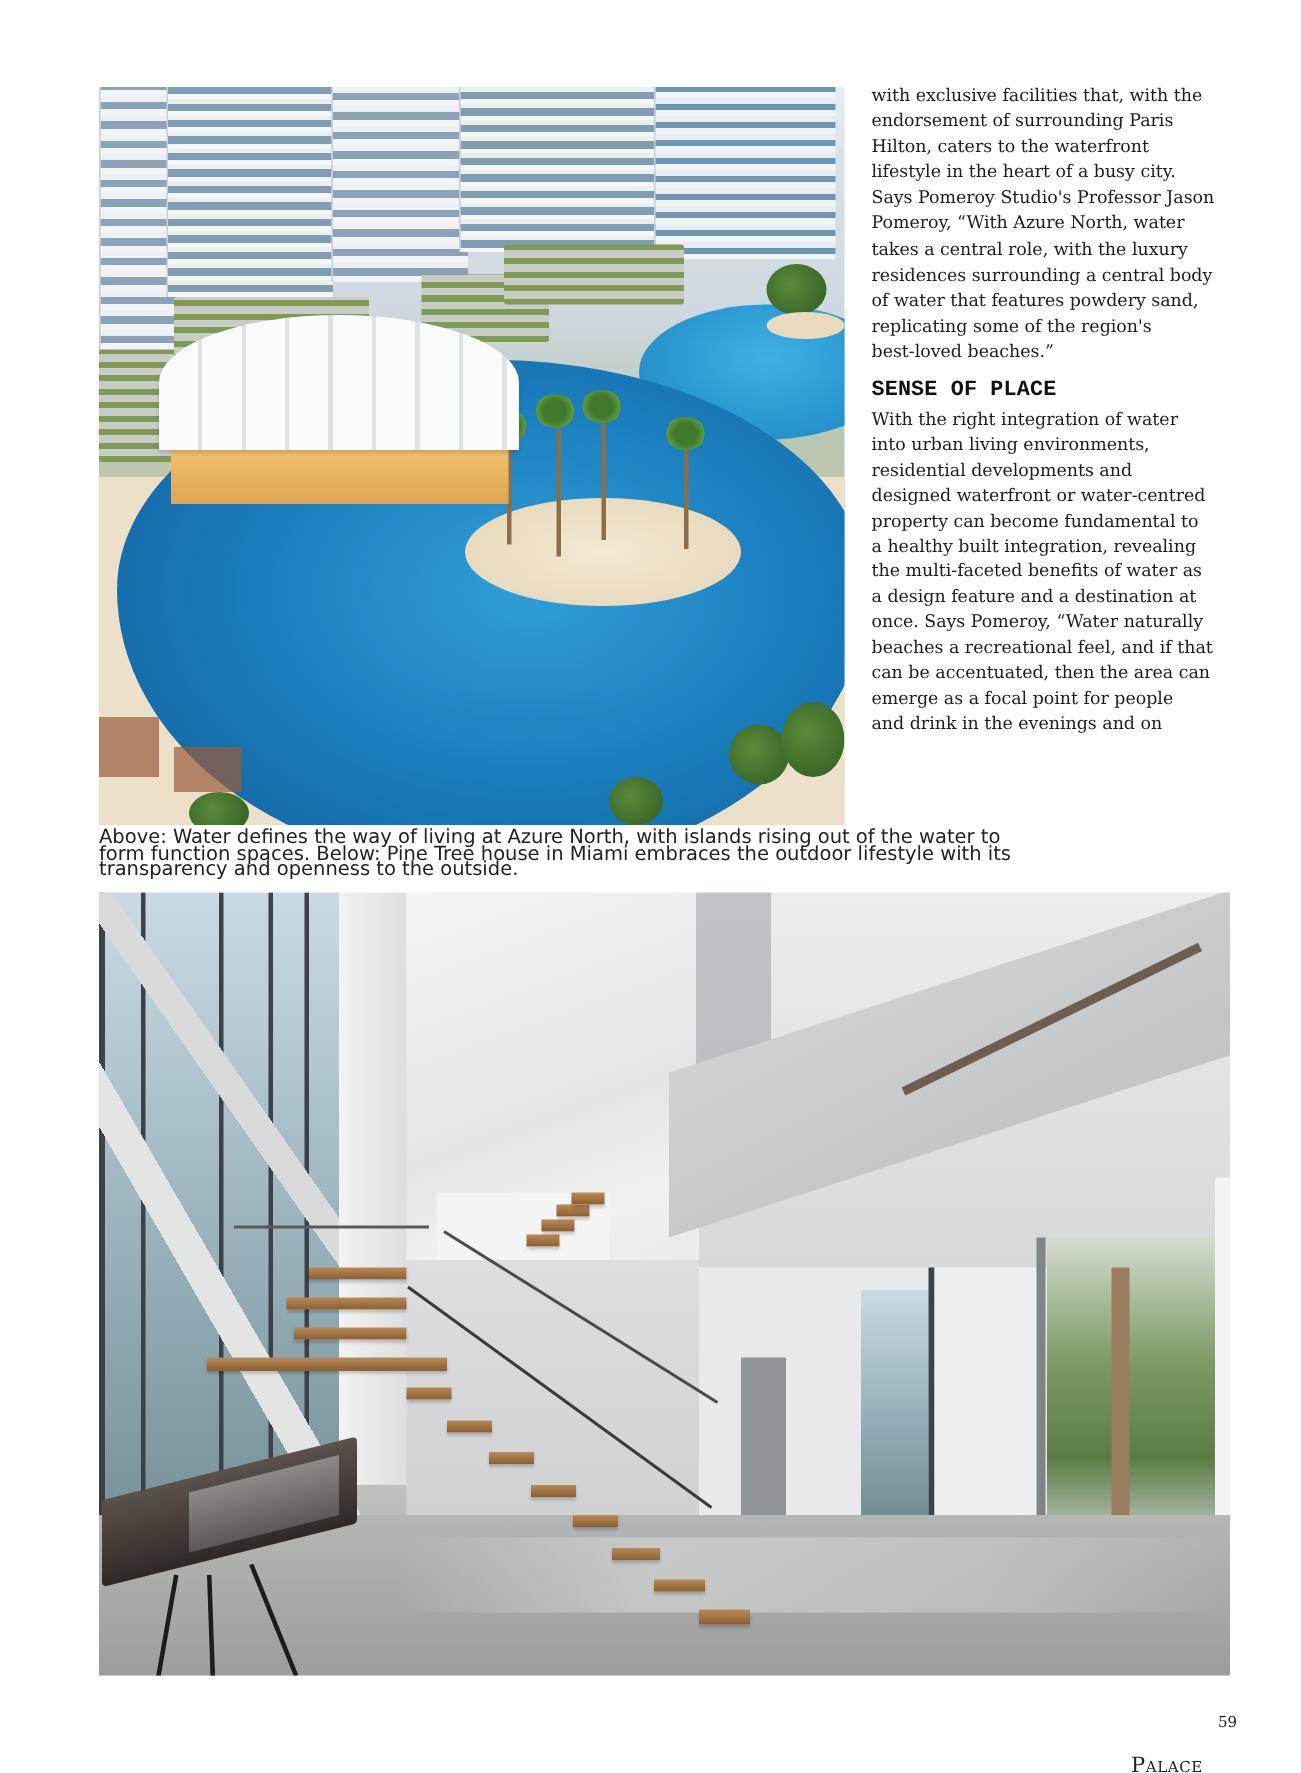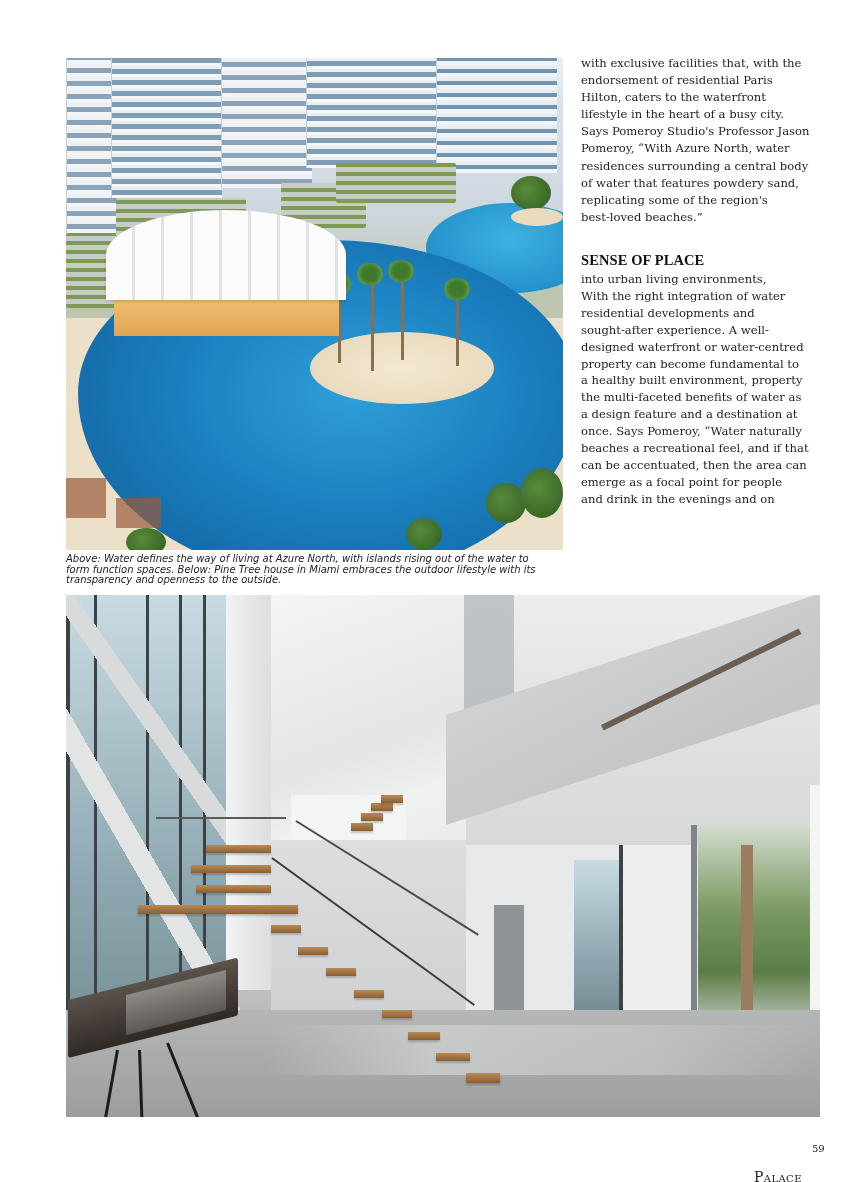--- a/index.html
+++ b/index.html
@@ -29,33 +29,33 @@
     .canopy { position:absolute; border-radius: 50% 50% 0 0; background:
         repeating-linear-gradient(90deg, #fbfbfb 0 26px, #dfe3e6 26px 29px); box-shadow: 0 2px 3px rgba(0,0,0,0.15); }
     .pavilion { position:absolute; background: linear-gradient(180deg,#f5c877,#e0a556); }
     .tree { position:absolute; border-radius: 50%; background: radial-gradient(circle at 40% 40%, #5a8a3a, #2f5d22); }
 
     
     #body-col-1 {
       left: 581px; top: 55px; width: 250px; font-size: 11.6px; line-height: 17.1px; color: #1d1d1d;
     }
     #section-heading {
-      left: 581px; top: 252px; font-family: Liberation Serif, serif; font-weight: bold;
+      left: 581px; top: 252px; font-family: Liberation Mono, monospace; font-weight: bold;
       font-size: 14.5px; letter-spacing: 0.1px; color: #111;
     }
     #body-col-2 {
       left: 581px; top: 271px; width: 250px; font-size: 11.6px; line-height: 16.9px; color: #1d1d1d;
     }
     .line { display:block; white-space: nowrap; }
     .end-mark { display:inline-block; vertical-align: -2px; margin-left: 3px; }
 
     
     #caption {
-      left: 66px; top: 554px; width: 480px; font-family: "DejaVu Sans", sans-serif; font-style: italic;
-      font-size: 10px; line-height: 10.6px; color: #222;
+      left: 66px; top: 554px; width: 480px; font-family: "DejaVu Sans", sans-serif; 
+      font-size: 13px; line-height: 10.6px; color: #222;
     }
 
     
     #img-bottom {
       left: 66px; top: 595px; width: 754px; height: 522px; overflow: hidden;
       background: linear-gradient(180deg, #e8eaeb 0%, #dfe1e2 55%, #bfc1c1 75%, #a9abab 100%);
     }
     .glass { position:absolute; background: linear-gradient(180deg, #c9dbe2, #8fa9b2 60%, #6f8a8e); }
     .mullion { position:absolute; background: #3c4245; }
     .wall { position:absolute; }
@@ -109,41 +109,41 @@
   <div class="tree" style="left:420px;top:425px;width:40px;height:40px;"></div>
   <div class="tree" style="left:455px;top:410px;width:42px;height:50px;"></div>
   <div class="tree" style="left:340px;top:460px;width:36px;height:32px;"></div>
   <div class="tree" style="left:60px;top:470px;width:40px;height:28px;"></div>
   <div style="position:absolute;left:0;top:420px;width:40px;height:40px;background:#9a5b3a;opacity:0.7;"></div>
   <div style="position:absolute;left:50px;top:440px;width:45px;height:30px;background:#9a5b3a;opacity:0.7;"></div>
 </div>
 
 <div id="body-col-1" class="abs">
   <span class="line">with exclusive facilities that, with the</span>
-  <span class="line">endorsement of residential Paris</span>
+  <span class="line">endorsement of surrounding Paris</span>
   <span class="line">Hilton, caters to the waterfront</span>
   <span class="line">lifestyle in the heart of a busy city.</span>
   <span class="line">Says Pomeroy Studio's Professor Jason</span>
   <span class="line">Pomeroy, “With Azure North, water</span>
+  <span class="line">takes a central role, with the luxury</span>
   <span class="line">residences surrounding a central body</span>
   <span class="line">of water that features powdery sand,</span>
   <span class="line">replicating some of the region's</span>
   <span class="line">best-loved beaches.”</span>
 </div>
 
 <div id="section-heading" class="abs">SENSE OF PLACE</div>
 
 <div id="body-col-2" class="abs">
+  <span class="line">With the right integration of water</span>
   <span class="line">into urban living environments,</span>
-  <span class="line">With the right integration of water</span>
   <span class="line">residential developments and</span>
-  <span class="line">sought-after experience. A well-</span>
   <span class="line">designed waterfront or water-centred</span>
   <span class="line">property can become fundamental to</span>
-  <span class="line">a healthy built environment, property</span>
+  <span class="line">a healthy built integration, revealing</span>
   <span class="line">the multi-faceted benefits of water as</span>
   <span class="line">a design feature and a destination at</span>
   <span class="line">once. Says Pomeroy, “Water naturally</span>
   <span class="line">beaches a recreational feel, and if that</span>
   <span class="line">can be accentuated, then the area can</span>
   <span class="line">emerge as a focal point for people</span>
   <span class="line">and drink in the evenings and on</span>
 </div>
 
 <div id="caption" class="abs">

